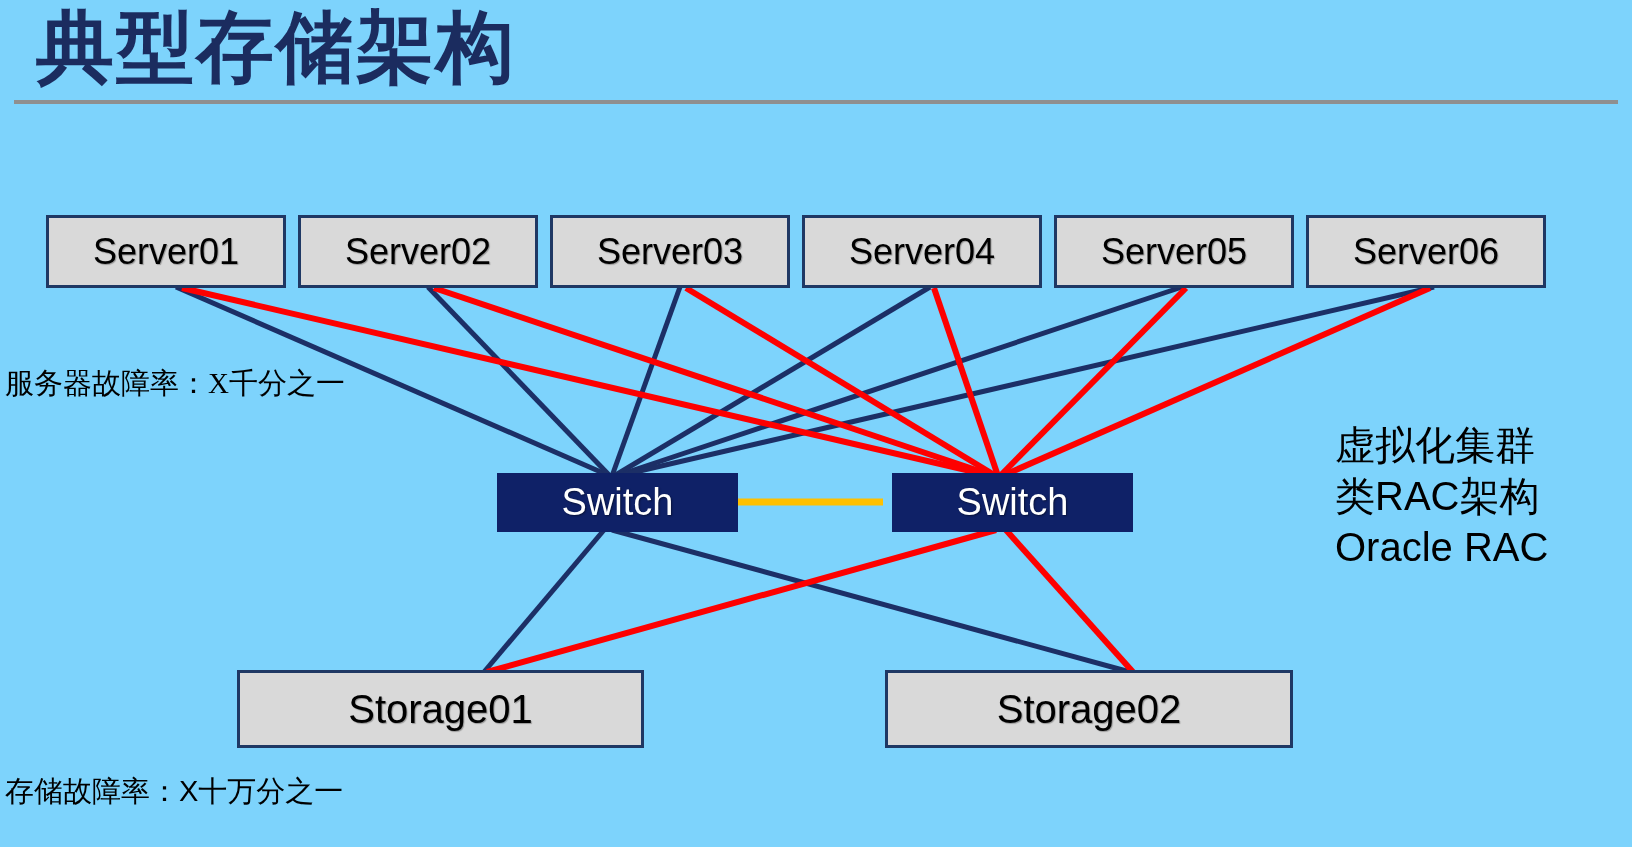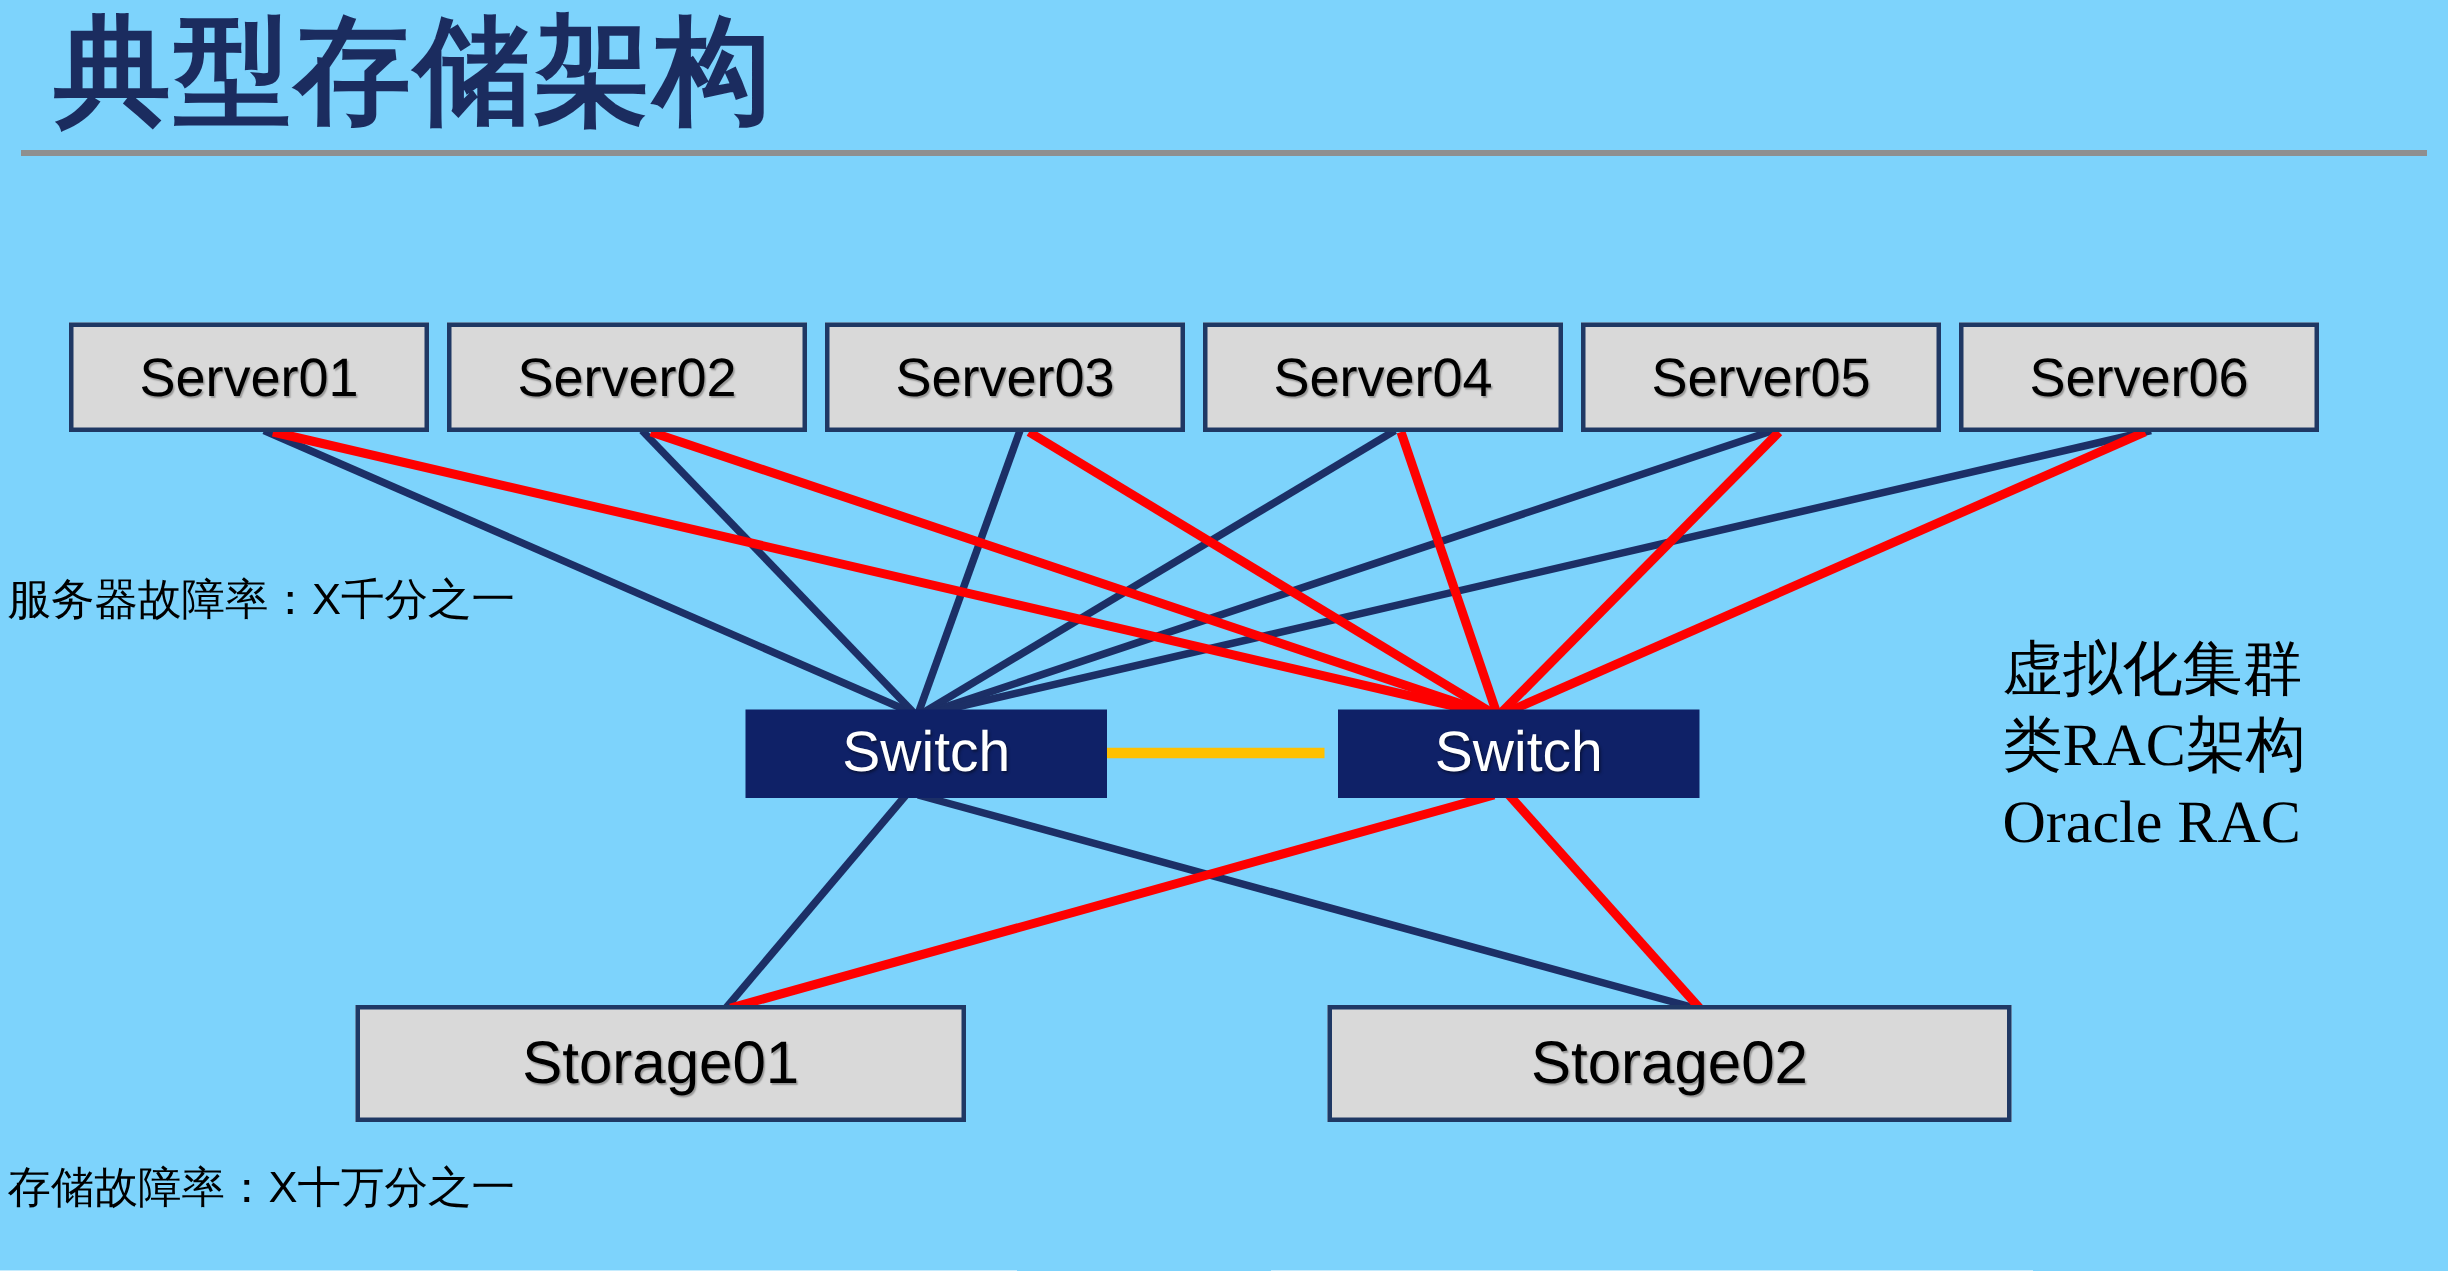--- a/index.html
+++ b/index.html
@@ -48,25 +48,25 @@
   }
   .storage-box{
     height:78px;top:670px;
     background:var(--box-fill);border:3px solid var(--navy);
     font-size:40px;
   }
   .rate-label{
     position:absolute;z-index:2;left:5px;color:var(--text-black);
     font-size:29px;white-space:nowrap;
   }
-  .rate-server{top:380px;}
+  .rate-server{top:364px;font-family:Liberation Serif, serif;}
   .rate-storage{top:772px;}
   .cluster-note{
     position:absolute;z-index:2;left:1335px;top:420px;
-    color:var(--text-black);font-size:40px;line-height:51px;white-space:nowrap;font-family:Liberation Serif, serif;
+    color:var(--text-black);font-size:40px;line-height:51px;white-space:nowrap;
   }
 </style>
 </head>
 <body>
 
 <div class="slide">
 
   <h1 class="page-title">典型存储架构</h1>
   <div class="divider"></div>
 
@@ -98,21 +98,21 @@
   <div class="node server-box" style="left:298px">Server02</div>
   <div class="node server-box" style="left:550px">Server03</div>
   <div class="node server-box" style="left:802px">Server04</div>
   <div class="node server-box" style="left:1054px">Server05</div>
   <div class="node server-box" style="left:1306px">Server06</div>
 
   <div class="node switch-box" style="left:487px">Switch</div>
   <div class="node switch-box" style="left:882px">Switch</div>
 
   <div class="node storage-box" style="left:237px;width:407px">Storage01</div>
-  <div class="node storage-box" style="left:885px;width:456px">Storage02</div>
+  <div class="node storage-box" style="left:885px;width:408px">Storage02</div>
 
   <div class="rate-label rate-server">服务器故障率：X千分之一</div>
   <div class="rate-label rate-storage">存储故障率：X十万分之一</div>
 
   <div class="cluster-note">
     <div>虚拟化集群</div>
     <div>类RAC架构</div>
     <div>Oracle RAC</div>
   </div>
 

